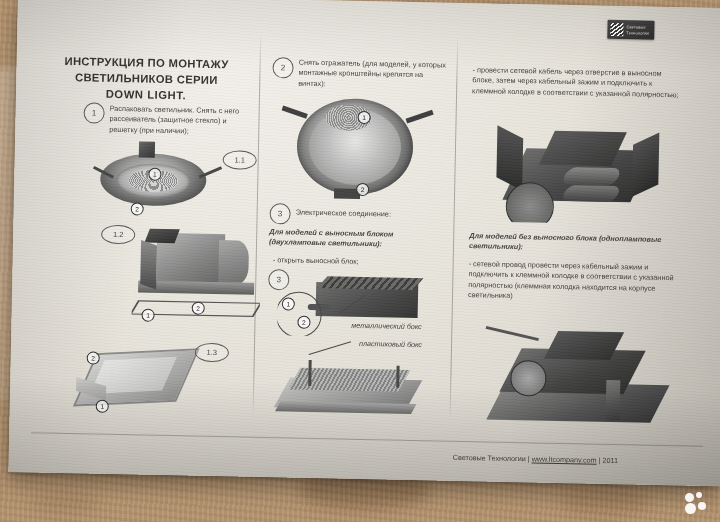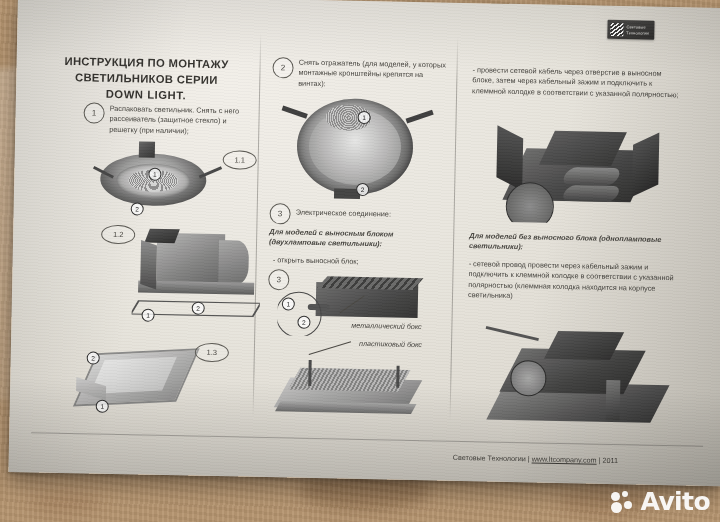--- a/index.html
+++ b/index.html
@@ -343,14 +343,13 @@
   </div>
 </div>
 
 <div id="avito">
   <span class="dots">
     <i style="left:0;top:1px;width:9px;height:9px"></i>
     <i style="left:11px;top:0;width:6px;height:6px"></i>
     <i style="left:0;top:11px;width:11px;height:11px"></i>
     <i style="left:13px;top:10px;width:8px;height:8px"></i>
   </span>
-  <span class="word">Avito</span>
 </div>
 
 </body></html>

